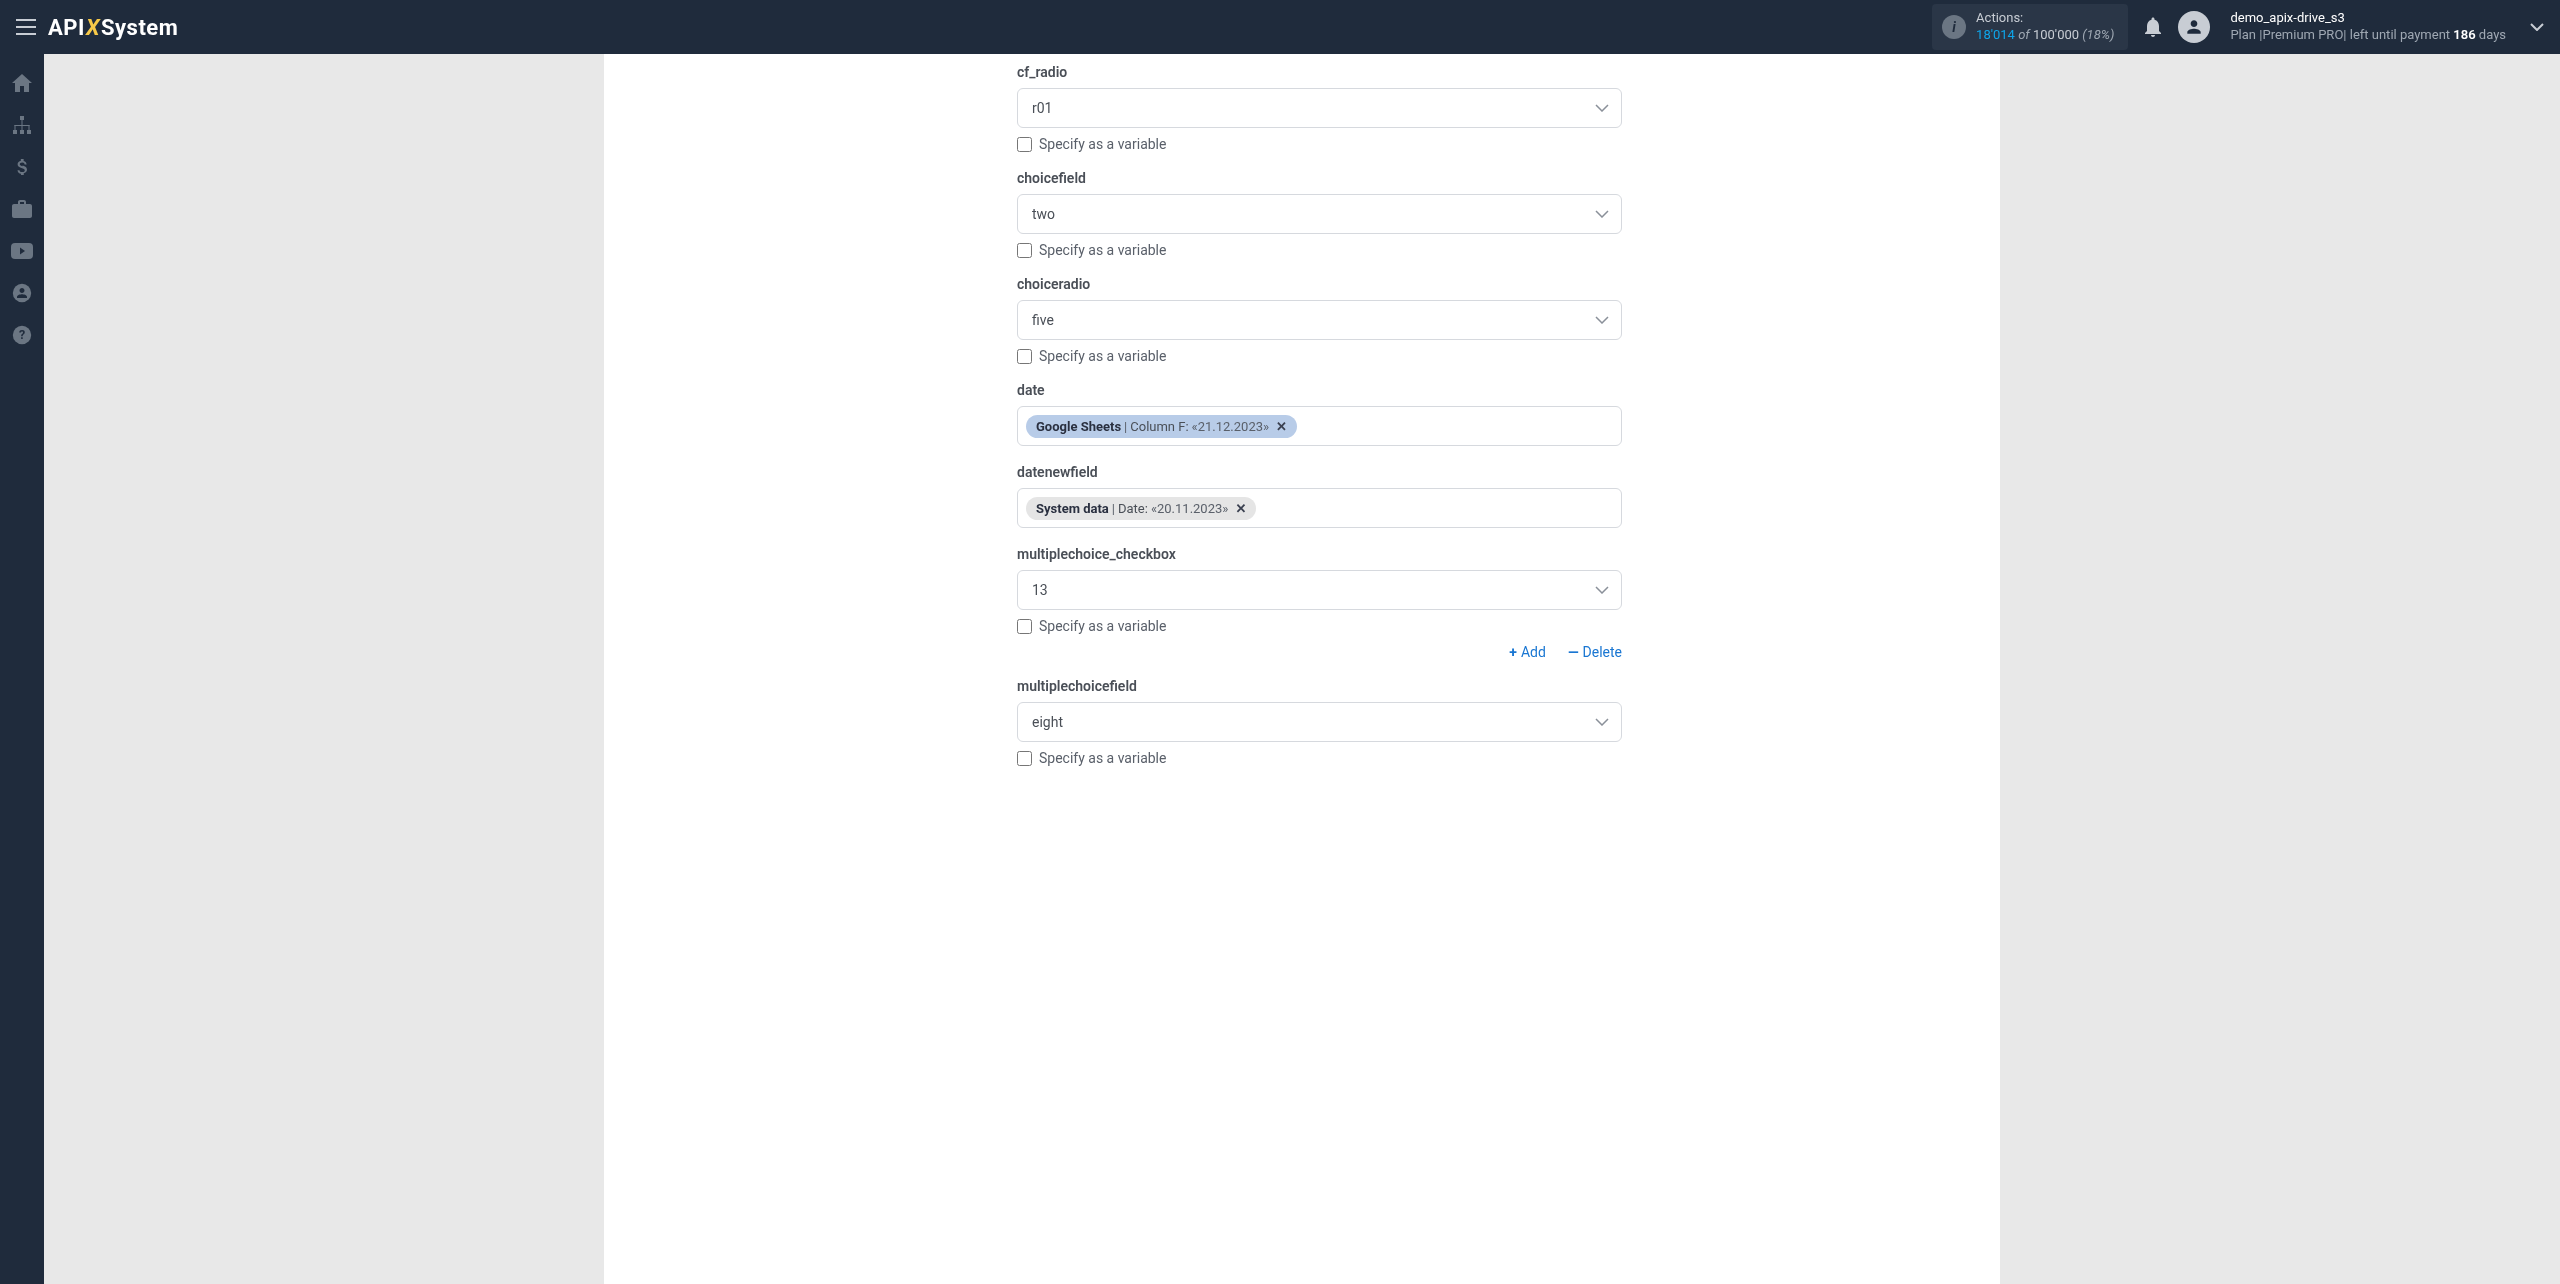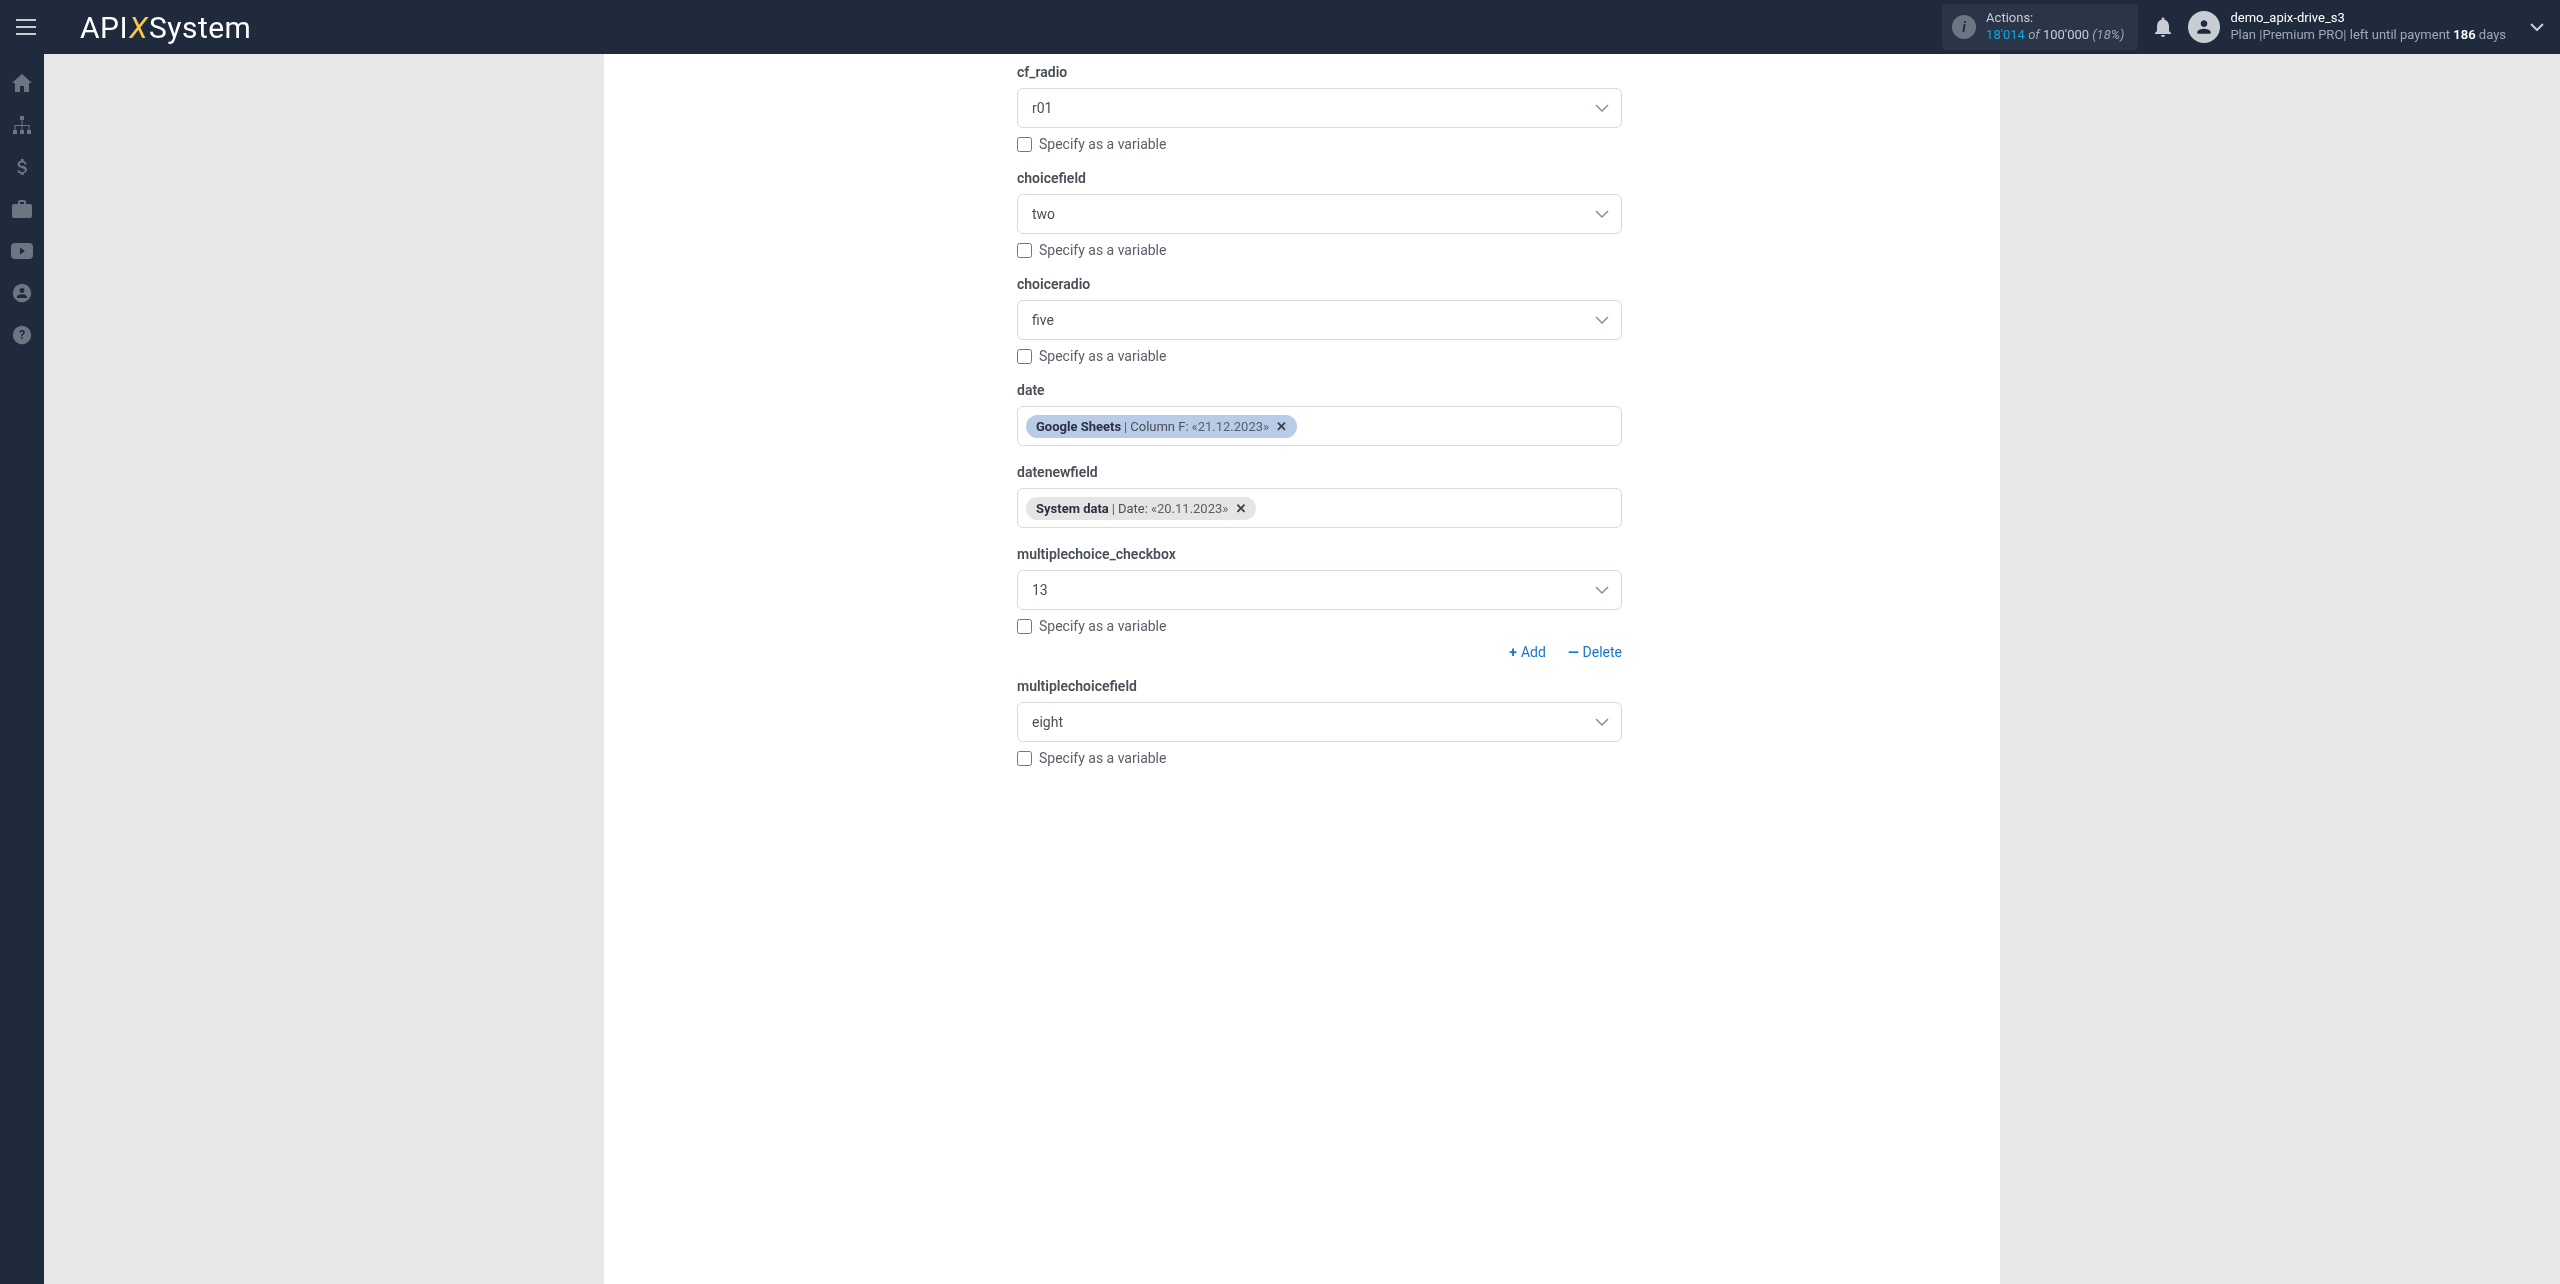--- a/index.html
+++ b/index.html
@@ -10,21 +10,21 @@
       height: 54px;
       display: flex;
       align-items: center;
       padding: 0 16px;
       color: #fff;
       position: fixed;
       top: 0; left: 0; right: 0;
       z-index: 100;
     }
     .hamburger { cursor: pointer; margin-right: 12px; color: #c8cdd4; }
-    .logo { display: flex; align-items: baseline; font-size: 30px; font-weight: 400; letter-spacing: 0.5px; margin-left: 32px; }
+    .logo { display: flex; align-items: baseline; font-size: 22px; font-weight: 700; letter-spacing: 0.5px; }
     .logo .api { color: #fff; }
     .logo .x { color: #f7c948; font-style: italic; margin: 0 1px; }
     .logo .drive { color: #fff; }
     .topbar-right { margin-left: auto; display: flex; align-items: center; gap: 16px; }
     .actions-box {
       background: #2a3647;
       border-radius: 4px;
       padding: 6px 14px 6px 10px;
       display: flex;
       align-items: center;
@@ -37,21 +37,21 @@
       font-weight: 700; font-style: italic; font-size: 14px;
     }
     .actions-text { font-size: 13px; line-height: 1.3; }
     .actions-text .l1 { color: #c8cdd4; }
     .actions-text .l2 { color: #9fa8b3; }
     .actions-text .l2 .used { color: #0ea5e9; }
     .actions-text .l2 .of { font-style: italic; color: #9fa8b3; }
     .actions-text .l2 .total { color: #c8cdd4; }
     .actions-text .l2 .pct { font-style: italic; color: #9fa8b3; }
     .bell-icon, .user-icon-top { color: #c8cdd4; }
-    .user-block { display: flex; align-items: center; gap: 10px; }
+    .user-block { display: flex; align-items: center; gap: 20px; }
     .user-avatar {
       width: 32px; height: 32px; border-radius: 50%;
       background: #c8cdd4; display: flex; align-items: center; justify-content: center;
       color: #1f2b3c;
     }
     .user-text { font-size: 13px; line-height: 1.3; }
     .user-text .l1 { color: #fff; }
     .user-text .l2 { color: #9fa8b3; }
     .user-text .l2 .days-num { color: #fff; font-weight: 600; }
     .chev-down { color: #c8cdd4; margin-left: 8px; }

